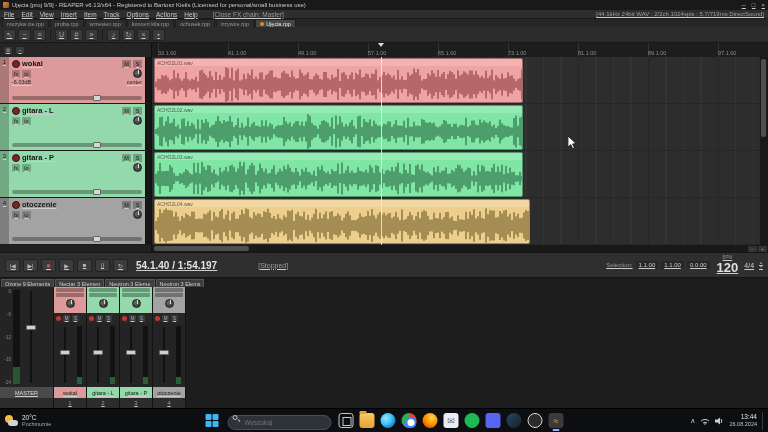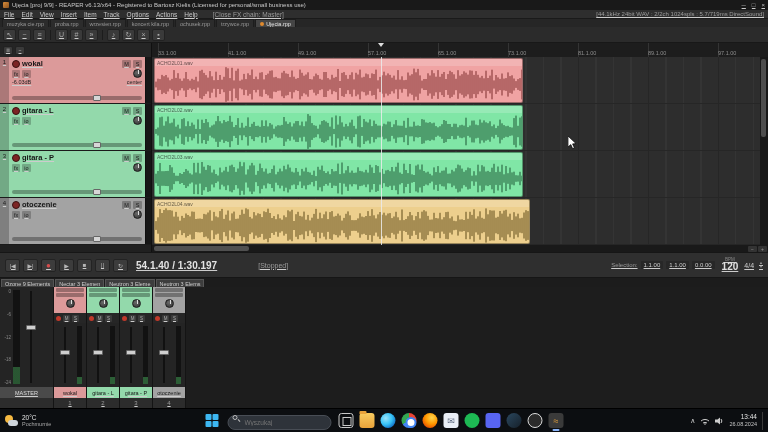--- a/index.html
+++ b/index.html
@@ -94,21 +94,21 @@
     display:flex; align-items:center; gap:3px; padding:0 5px; flex:none; }
   .tpbtn { width:15px; height:13px; background:#3c3c3c; border:1px solid #232323; border-radius:2px;
     color:#b5b5b5; font-size:6px; display:flex; align-items:center; justify-content:center; }
   .tpbtn.recb { color:#d34c4c; font-size:8px; }
   .pos { font-size:10px; font-weight:bold; color:#e2e2e2; margin-left:5px; white-space:nowrap; }
   .stopped { font-size:7px; color:#9a9a9a; margin-left:38px; }
   .sel-label { font-size:6px; color:#999; }
   .sel-val { font-size:6px; color:#cfcfcf; padding:1px 3px; background:#272727; border-radius:1px; }
   .bpmbox { display:flex; flex-direction:column; align-items:center; line-height:1; margin-left:4px;}
   .bpmlab { font-size:4.5px; color:#8a8a8a; }
-  .bpmval { font-size:10px; color:#e0e0e0; font-weight:bold; }
+  .bpmval { font-size:13px; color:#e0e0e0; font-weight:bold; }
   .tsig { font-size:7px; color:#cfcfcf; margin-left:3px; }
   .spin { display:flex; flex-direction:column; font-size:4px; color:#9a9a9a; line-height:1; margin-left:2px;}
 
   
   .fxtabs { height:9px; background:#1c1c1c; display:flex; gap:1px; padding:1px 1px 0 1px; flex:none; }
   .fxtab { height:8px; padding:0 3px; background:#3d3d3d; border:1px solid #555; border-bottom:none;
     font-size:5.5px; color:#cfcfcf; display:flex; align-items:center; white-space:nowrap; }
 
   
   .mixer { height:121px; background:#1f1f1f; display:flex; flex:none; position:relative; }
@@ -423,21 +423,21 @@
   </div>
 
   <div class="transport">
     <span class="tpbtn">|◀</span>
     <span class="tpbtn">▶|</span>
     <span class="tpbtn recb">●</span>
     <span class="tpbtn">▶</span>
     <span class="tpbtn">■</span>
     <span class="tpbtn">||</span>
     <span class="tpbtn">↻</span>
-    <span class="pos">54.1.40 / 1:30.197</span>
+    <span class="pos">54.1.40 / 1:54.197</span>
     <span class="stopped">[Stopped]</span>
     <span class="sp"></span>
     <span class="sel-label">Selection:</span>
     <span class="sel-val">1.1.00</span>
     <span class="sel-val">1.1.00</span>
     <span class="sel-val">0.0.00</span>
     <span class="bpmbox">
       <span class="bpmlab">BPM</span>
       <span class="bpmval">120</span>
     </span>

